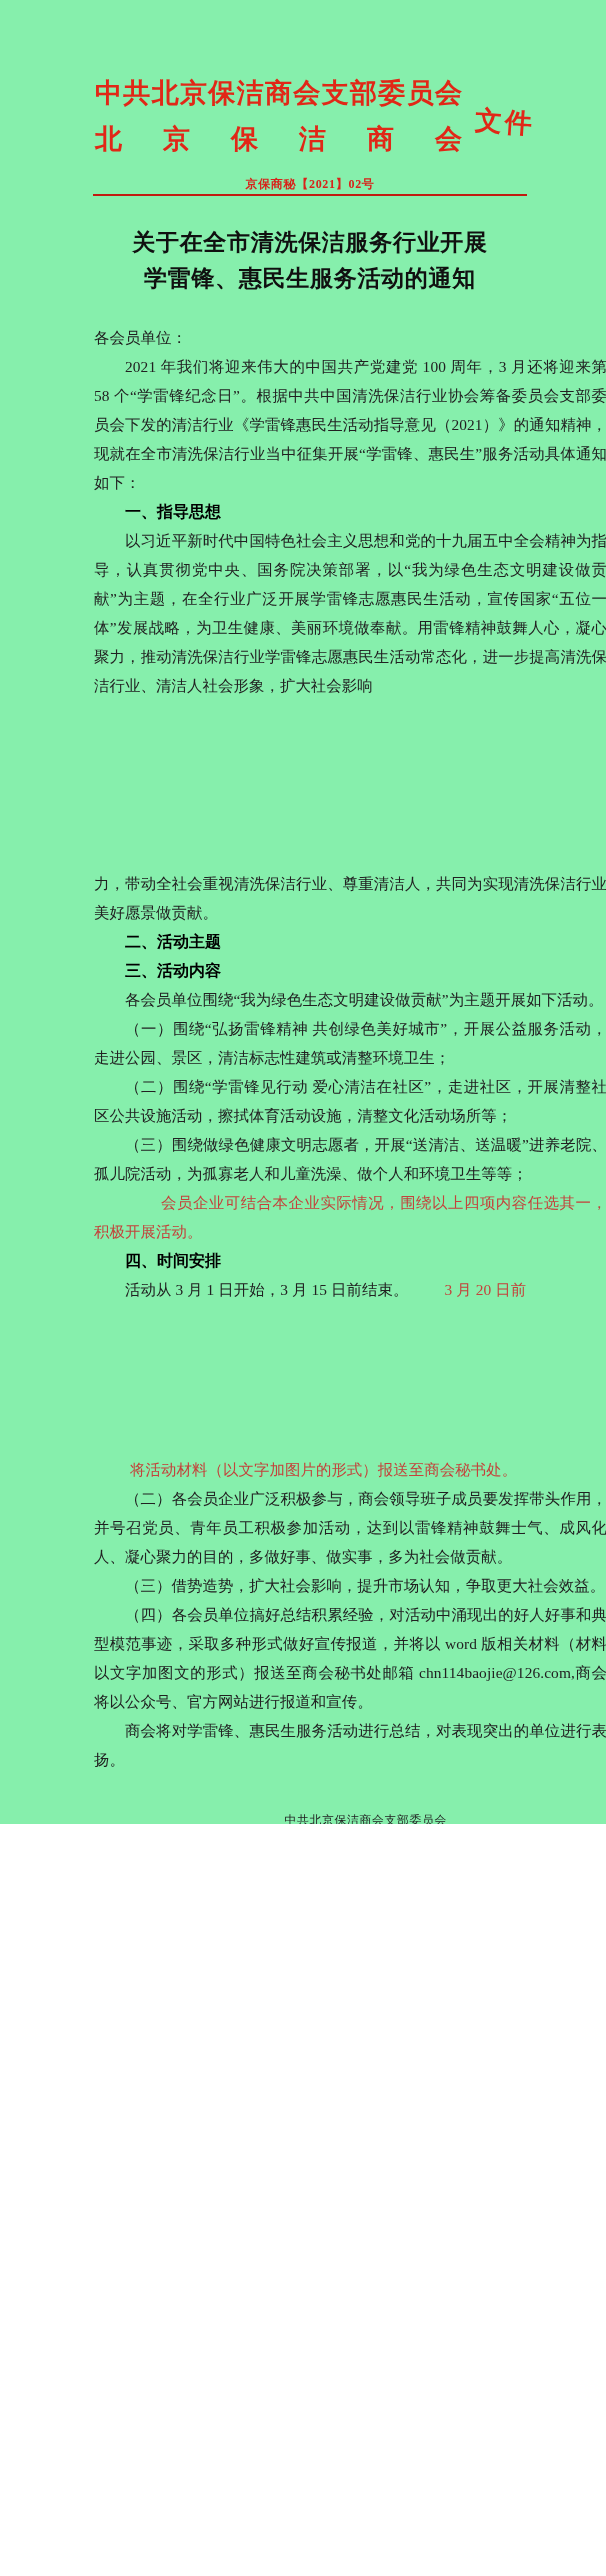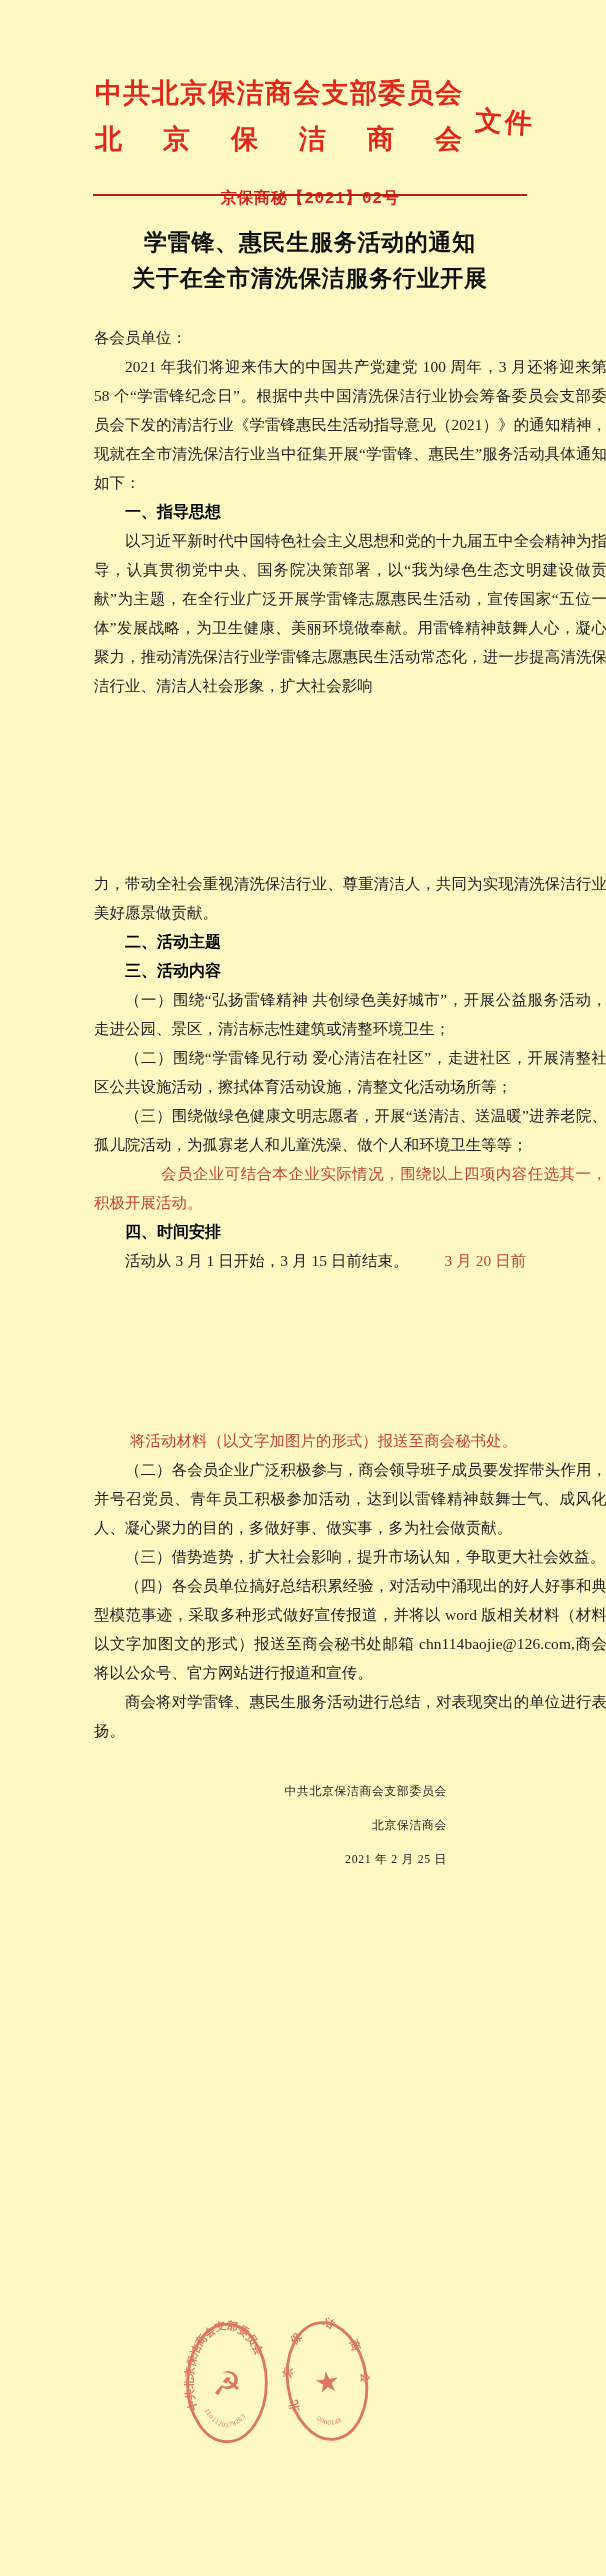--- a/index.html
+++ b/index.html
@@ -1,20 +1,20 @@
 <!DOCTYPE html>
 <html style="font-size:11.8px"><head>
 <meta charset="utf-8">
 <style>
   html, body { margin: 0; padding: 0; background: #ffffff; }
   .page {
     position: relative;
     width: 607px;
-    height: 2576px;
-    background: #fef9c3;
+    height: 1824px;
+    background: #86efac;
     overflow: hidden;
     font-family: "Liberation Serif", serif;
   }
 
   
   .org-block {
     position: absolute;
     left: 95px;
     top: 76px;
     width: 367px;
@@ -35,28 +35,28 @@
     top: 104px;
     color: #e12717;
     font-weight: bold;
     font-size: 27px;
     letter-spacing: 2.9px;
     transform: rotate(4deg);
   }
   .doc-number {
     position: absolute;
     left: 93px;
-    top: 188px;
+    top: 176px;
     width: 434px;
     text-align: center;
     color: #d8221a;
     font-weight: bold;
-    font-size: 16px;
+    font-size: 12px;
     letter-spacing: 0.7px;
-    font-family: Liberation Mono, monospace;
+    font-family: Liberation Serif, serif;
   }
   .red-rule {
     position: absolute;
     left: 93px;
     top: 194px;
     width: 434px;
     height: 2.2px;
     background: #c11a10;
   }
 
@@ -137,34 +137,35 @@
   <div class="org-block">
     <div class="org-line org-line1">中共北京保洁商会支部委员会</div>
     <div class="org-line org-line2">北京保洁商会</div>
   </div>
   <div class="doc-type-label">文件</div>
 
   <div class="doc-number">京保商秘【2021】02号</div>
   <div class="red-rule"></div>
 
   <div class="doc-title">
+    <div>关于在全市清洗保洁服务行业开展</div>
     <div>学雷锋、惠民生服务活动的通知</div>
-    <div>关于在全市清洗保洁服务行业开展</div>
   </div>
 
   <div class="doc-body">
 
     <div class="b-para">各会员单位：</div>
       <div class="b-para indent"><span>2021 年我们将迎来伟大的中国共产党建党 100 周年，3 月还将迎来第 58 个“学雷锋纪念日”。根据中共中国清洗保洁行业协会筹备委员会支部委员会下发的清洁行业《学雷锋惠民生活动指导意见（2021）》的通知精神，现就在全市清洗保洁行业当中征集开展“学雷锋、惠民生”服务活动具体通知如下：</span></div>
       <div class="b-heading">一、指导思想</div>
       <div class="b-para indent"><span>以习近平新时代中国特色社会主义思想和党的十九届五中全会精神为指导，认真贯彻党中央、国务院决策部署，以“我为绿色生态文明建设做贡献”为主题，在全行业广泛开展学雷锋志愿惠民生活动，宣传国家“五位一体”发展战略，为卫生健康、美丽环境做奉献。用雷锋精神鼓舞人心，凝心聚力，推动清洗保洁行业学雷锋志愿惠民生活动常态化，进一步提高清洗保洁行业、清洁人社会形象，扩大社会影响</span></div>
       <div class="b-spacer" style="height: 169px;"></div>
       <div class="b-para"><span>力，带动全社会重视清洗保洁行业、尊重清洁人，共同为实现清洗保洁行业美好愿景做贡献。</span></div>
       <div class="b-heading">二、活动主题</div>
       <div class="b-heading">三、活动内容</div>
+      <div class="b-para indent"><span>各会员单位围绕“我为绿色生态文明建设做贡献”为主题开展如下活动。</span></div>
       <div class="b-para indent"><span>（一）围绕“弘扬雷锋精神 共创绿色美好城市”，开展公益服务活动，走进公园、景区，清洁标志性建筑或清整环境卫生；</span></div>
       <div class="b-para indent"><span>（二）围绕“学雷锋见行动 爱心清洁在社区”，走进社区，开展清整社区公共设施活动，擦拭体育活动设施，清整文化活动场所等；</span></div>
       <div class="b-para indent"><span>（三）围绕做绿色健康文明志愿者，开展“送清洁、送温暖”进养老院、孤儿院活动，为孤寡老人和儿童洗澡、做个人和环境卫生等等；</span></div>
       <div class="b-para indent"><span class="red-text">会员企业可结合本企业实际情况，围绕以上四项内容任选其一，积极开展活动。</span></div>
       <div class="b-heading">四、时间安排</div>
       <div class="b-para indent"><span>活动从 3 月 1 日开始，3 月 15 日前结束。</span><span class="red-text">3 月 20 日前</span></div>
       <div class="b-spacer" style="height: 151px;"></div>
       <div class="b-para"><span class="red-text">将活动材料（以文字加图片的形式）报送至商会秘书处。</span></div>
       <div class="b-para indent"><span>（二）各会员企业广泛积极参与，商会领导班子成员要发挥带头作用，并号召党员、青年员工积极参加活动，达到以雷锋精神鼓舞士气、成风化人、凝心聚力的目的，多做好事、做实事，多为社会做贡献。</span></div>
       <div class="b-para indent"><span>（三）借势造势，扩大社会影响，提升市场认知，争取更大社会效益。</span></div>

